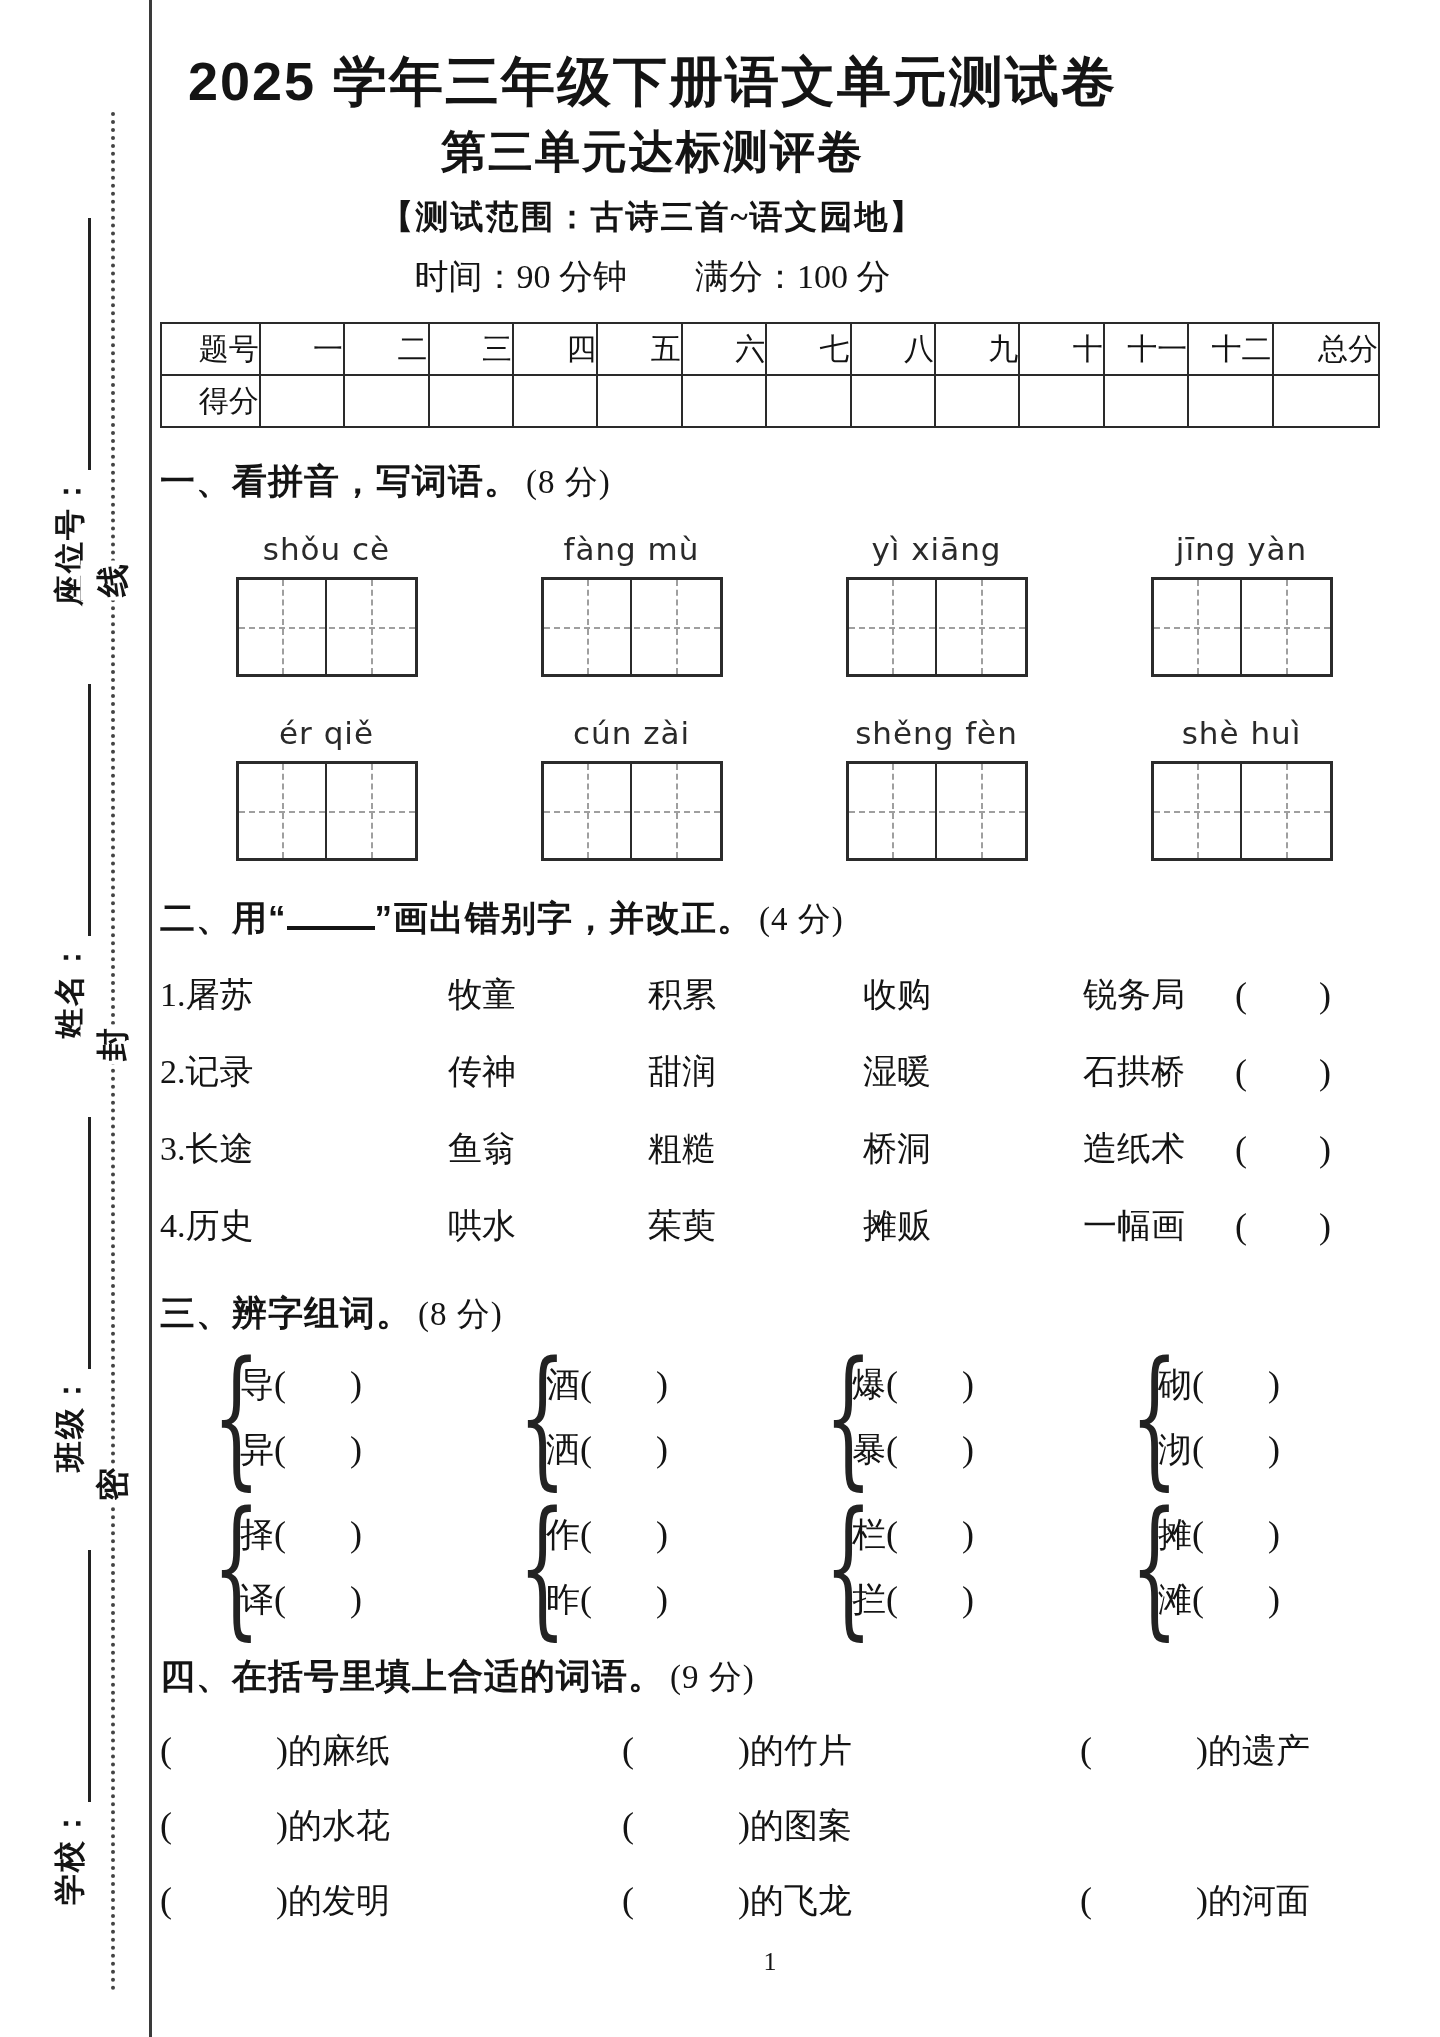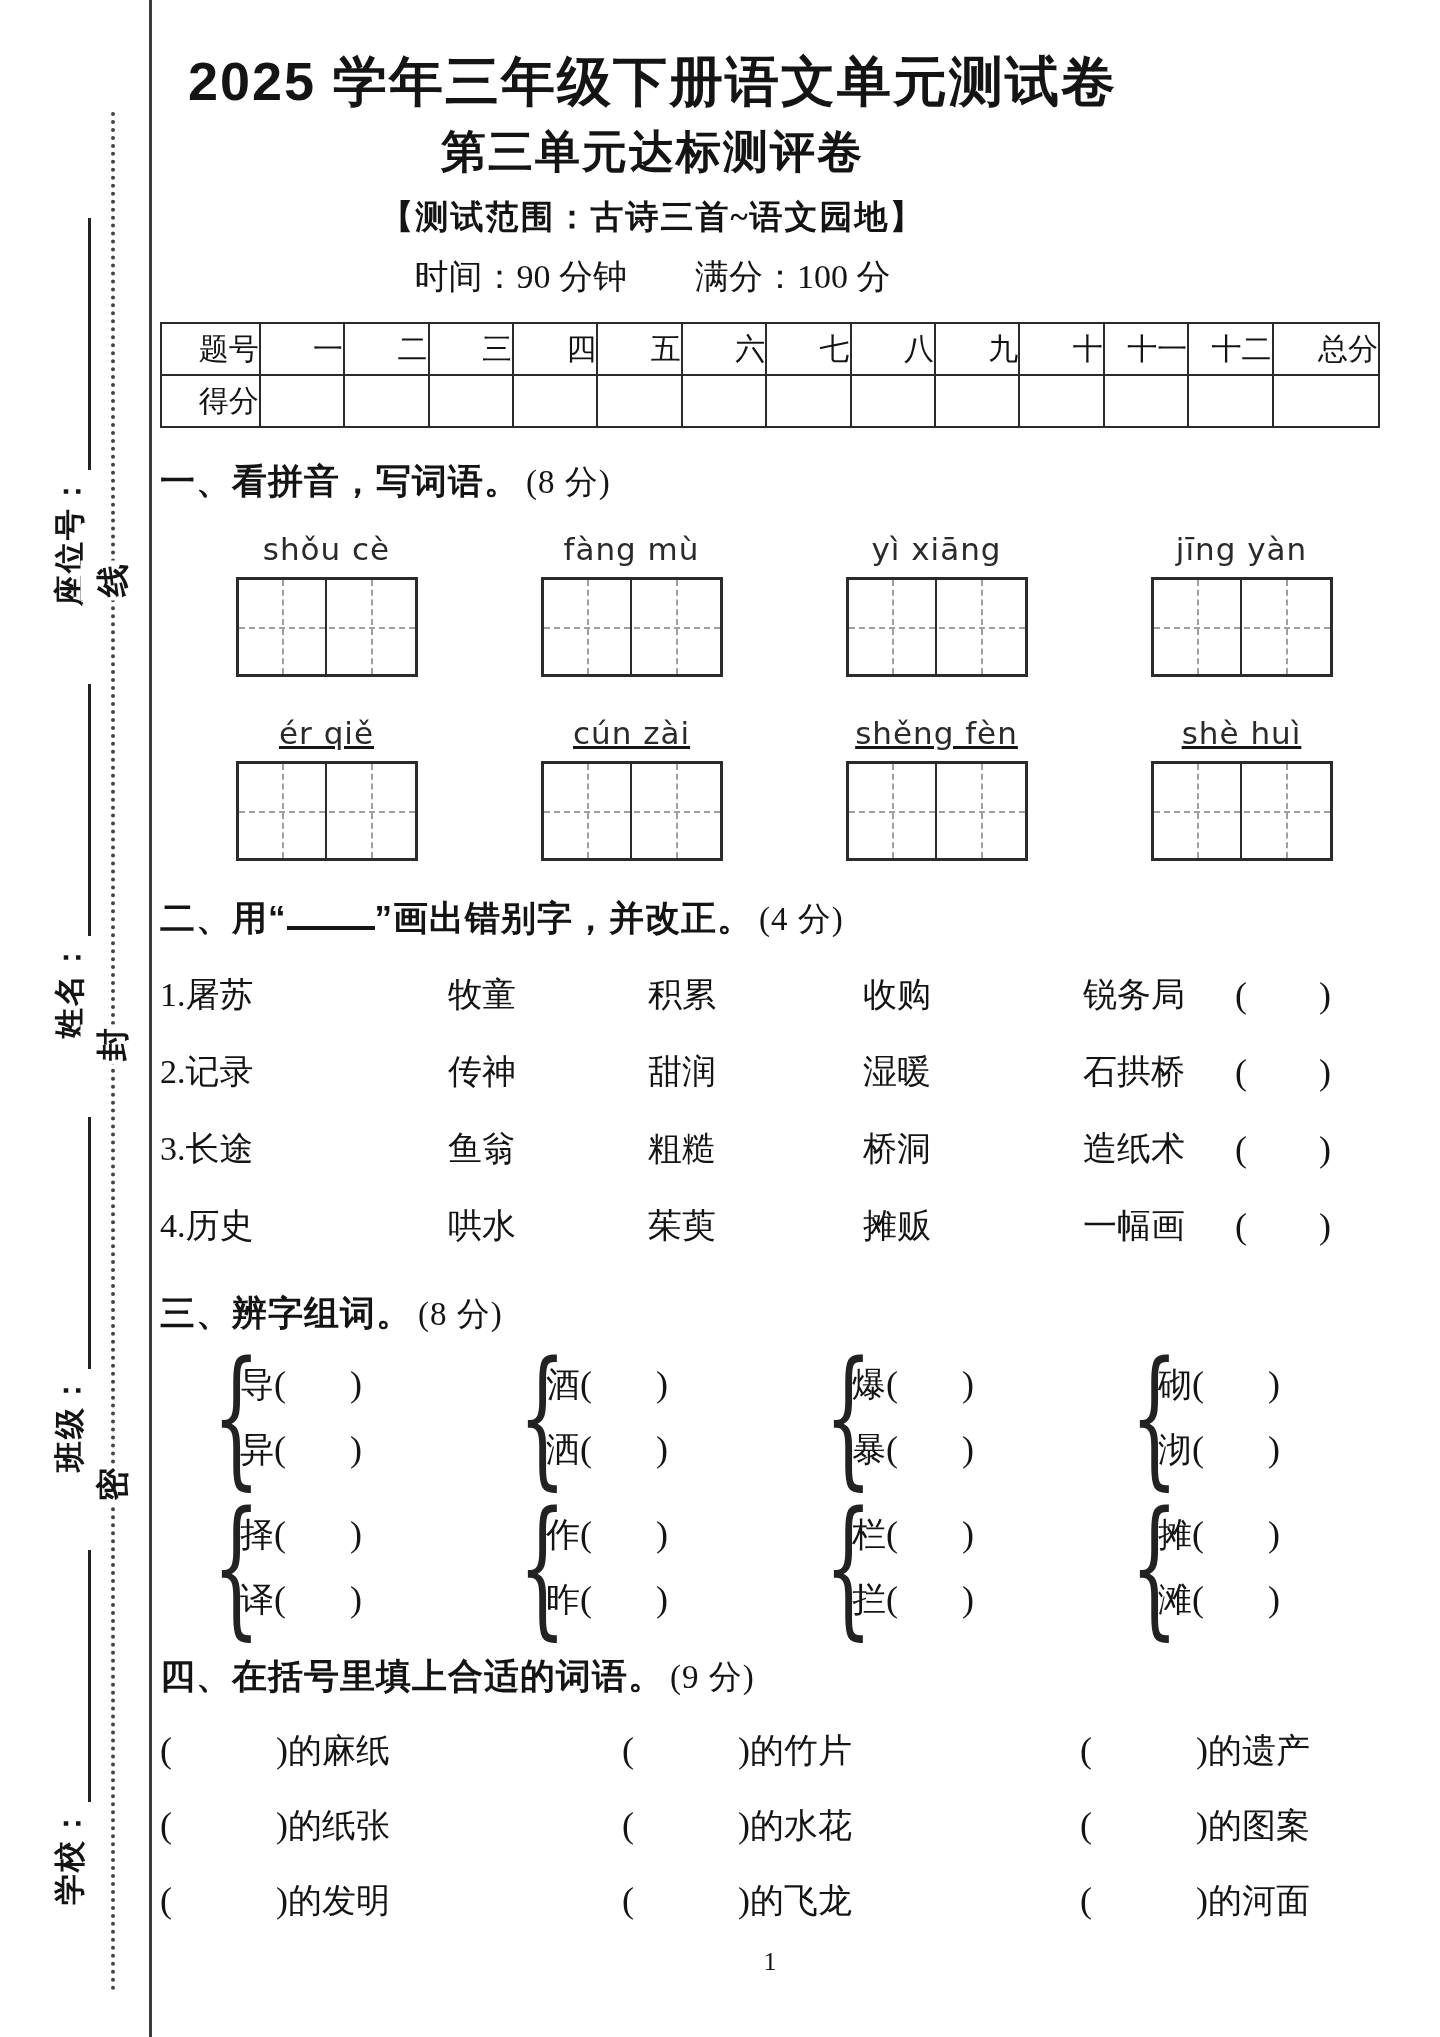--- a/index.html
+++ b/index.html
@@ -43,21 +43,21 @@
   .sec-points{font-family:"Liberation Serif","DejaVu Serif",serif;font-weight:400;font-size:33px;margin-left:6px;}
   .inline-blank{display:inline-block;width:88px;height:8px;border-bottom:4px solid #141414;}
   .h-s1{margin-top:30px;}
   .h-s2{margin-top:34px;}
   .h-s3{margin-top:40px;}
   .h-s4{margin-top:26px;}
   
   .py-grid{display:grid;grid-template-columns:repeat(4,305px);padding-left:14px;}
   .py-cell{display:flex;flex-direction:column;align-items:center;}
   .py-row1{margin-top:24px;text-align:right;}
-  .py-row2{margin-top:36px;text-decoration:underline;}
+  .py-row2{margin-top:36px;}
   .py-text{font-family:"DejaVu Sans",sans-serif;font-size:31px;line-height:40px;letter-spacing:1px;color:#2a2a2a;}
   .wbox{display:flex;border:3px solid #2b2b2b;width:176px;height:94px;position:relative;margin-top:8px;background:#fff;}
   .wbox::after{content:"";position:absolute;left:0;right:0;top:50%;border-top:2px dashed #9f9f9f;}
   .wcell{width:88px;position:relative;box-sizing:border-box;}
   .wcell:first-child{border-right:2.5px solid #2b2b2b;}
   .wcell::before{content:"";position:absolute;top:0;bottom:0;left:50%;border-left:2px dashed #9f9f9f;}
   
   .s2-row{display:grid;grid-template-columns:288px 200px 215px 220px 152px auto;font-size:34px;line-height:46px;margin-top:30px;white-space:nowrap;}
   .bracket-pair .bgap{display:inline-block;}
   
@@ -325,21 +325,20 @@
     <div class="sec-head h-s4">
       <span>四、在括号里填上合适的词语。</span><span class="sec-points">(9 分)</span>
     </div>
     <div id="s4rows">
         <div class="s4-row">
           <span><span class="bracket-pair"><span class="paren">(</span><span class="bgap" style="width: 104px;"></span><span class="paren">)</span></span><span>的麻纸</span></span>
           <span><span class="bracket-pair"><span class="paren">(</span><span class="bgap" style="width: 104px;"></span><span class="paren">)</span></span><span>的竹片</span></span>
           <span><span class="bracket-pair"><span class="paren">(</span><span class="bgap" style="width: 104px;"></span><span class="paren">)</span></span><span>的遗产</span></span>
         </div>
         <div class="s4-row">
-          <span><span class="bracket-pair"><span class="paren">(</span><span class="bgap" style="width: 104px;"></span><span class="paren">)</span></span><span>的纸张</span></span>
           <span><span class="bracket-pair"><span class="paren">(</span><span class="bgap" style="width: 104px;"></span><span class="paren">)</span></span><span>的水花</span></span>
           <span><span class="bracket-pair"><span class="paren">(</span><span class="bgap" style="width: 104px;"></span><span class="paren">)</span></span><span>的图案</span></span>
         </div>
         <div class="s4-row">
           <span><span class="bracket-pair"><span class="paren">(</span><span class="bgap" style="width: 104px;"></span><span class="paren">)</span></span><span>的发明</span></span>
           <span><span class="bracket-pair"><span class="paren">(</span><span class="bgap" style="width: 104px;"></span><span class="paren">)</span></span><span>的飞龙</span></span>
           <span><span class="bracket-pair"><span class="paren">(</span><span class="bgap" style="width: 104px;"></span><span class="paren">)</span></span><span>的河面</span></span>
         </div>
       </div>
 

